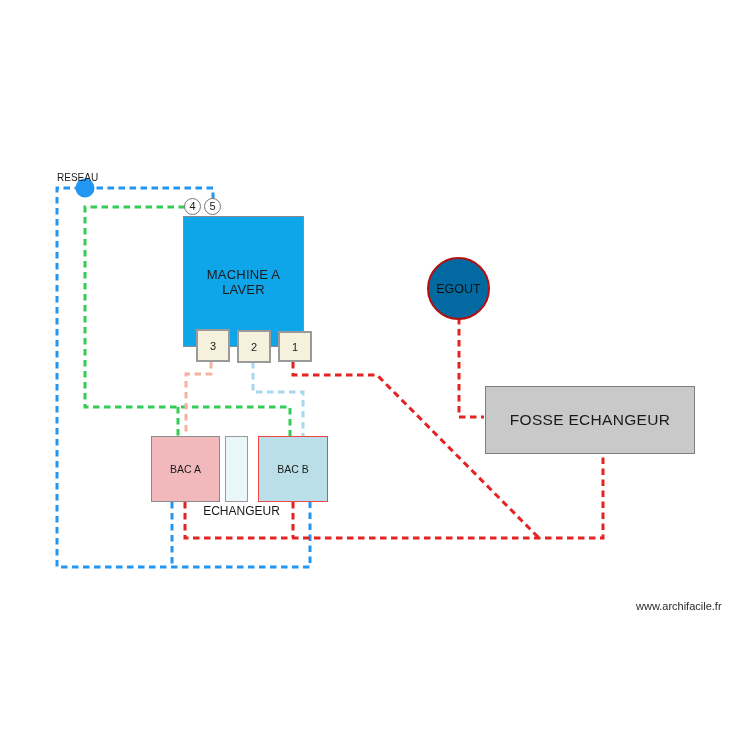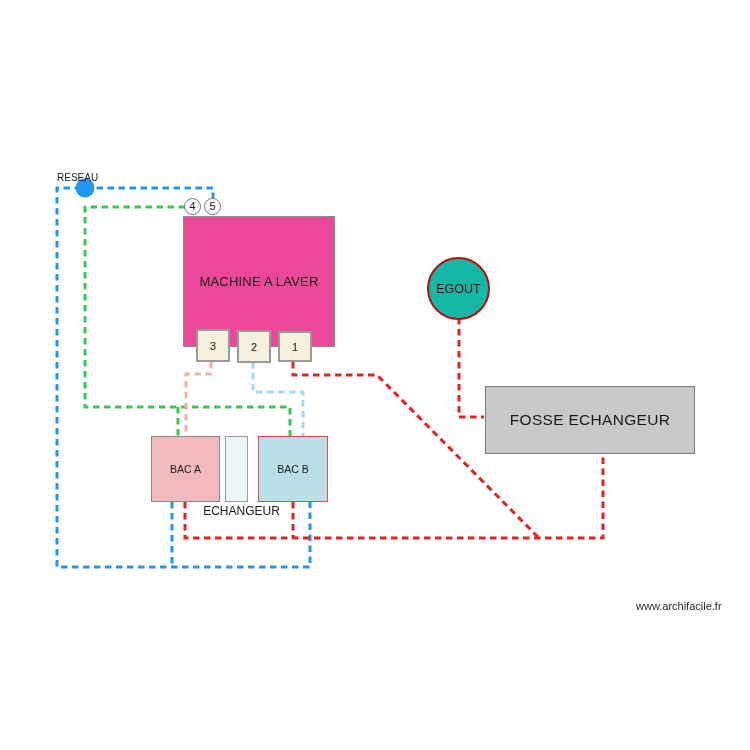--- a/index.html
+++ b/index.html
@@ -2,29 +2,29 @@
 <html><head>
 <meta charset="utf-8">
 <style>
   html,body{margin:0;padding:0;background:#ffffff;}
   #stage{
     position:relative;width:750px;height:750px;background:#ffffff;overflow:hidden;
     font-family:"Liberation Sans", sans-serif;color:#1a1a1a;
   }
   #pipes{position:absolute;left:0;top:0;width:750px;height:750px;}
   .box{position:absolute;box-sizing:border-box;display:flex;align-items:center;justify-content:center;text-align:center;}
-  .machine{left:183px;top:216px;width:152px;height:131px;background:#ec4899;border:1px solid #8a8a8a;font-size:13px;letter-spacing:.2px;}
+  .machine{left:183px;top:216px;width:121px;height:131px;background:#0ea5e9;border:1px solid #8a8a8a;font-size:13px;letter-spacing:.2px;}
   .port{width:34px;height:33px;background:#f6f1dc;border:2px solid #9a9a9a;font-size:11px;z-index:3;}
   .port3{left:196px;top:329px;}
   .port2{left:237px;top:330px;}
   .port1{left:278px;top:331px;height:31px;}
   .marker{width:17px;height:17px;border:1px solid #777;border-radius:50%;background:#fff;font-size:11px;z-index:4;line-height:1;}
   .marker4{left:184px;top:198px;}
   .marker5{left:204px;top:198px;}
-  .egout{left:427px;top:257px;width:63px;height:63px;border-radius:50%;background:#14b8a6;border:2px solid #b51010;font-size:12.5px;color:#111;z-index:2;}
+  .egout{left:427px;top:257px;width:63px;height:63px;border-radius:50%;background:#0369a1;border:2px solid #b51010;font-size:12.5px;color:#111;z-index:2;}
   .fosse{left:485px;top:386px;width:210px;height:68px;background:#c9c9c9;border:1px solid #7d7d7d;font-size:15.5px;letter-spacing:.3px;z-index:2;}
   .baca{left:151px;top:436px;width:69px;height:66px;background:#f2b9bd;border:1px solid #8a8a8a;font-size:10.5px;z-index:2;}
   .core{left:225px;top:436px;width:23px;height:66px;background:#eaf7f9;border:1px solid #9a9a9a;z-index:2;}
   .bacb{left:258px;top:436px;width:70px;height:66px;background:#badfe9;border:1px solid #ef4444;font-size:10.5px;z-index:2;}
   .lbl{position:absolute;white-space:nowrap;}
   .reseau{left:57px;top:162px;font-size:10px;margin-top:10px;}
   .echangeur{left:179px;top:504px;width:125px;text-align:center;font-size:12px;}
   .watermark{left:636px;top:600px;font-size:11px;color:#2a2a2a;}
 </style>
 </head>

